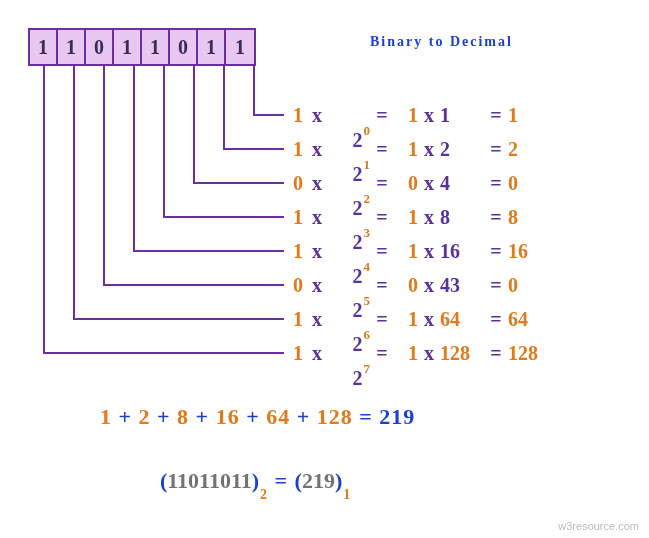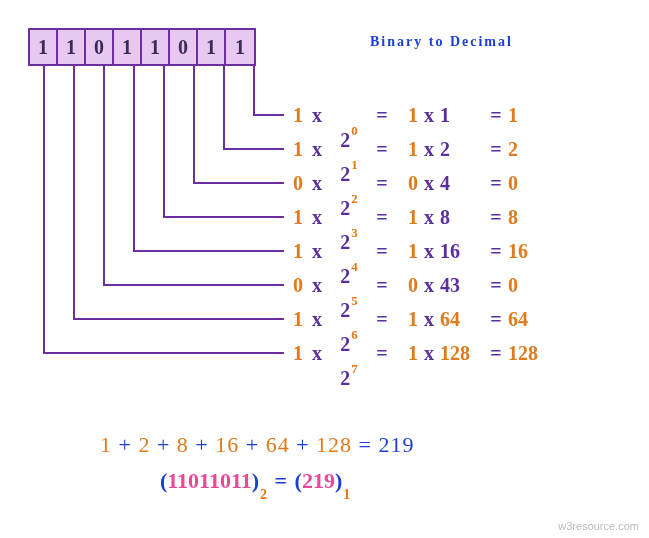--- a/index.html
+++ b/index.html
@@ -57,46 +57,46 @@
     height: 34px;
     display: flex;
     align-items: center;
     font-size: 20px;
     font-weight: bold;
     white-space: nowrap;
   }
   .d-orange { color: #e07a1a; }
   .d-purple { color: #5a2fa0; }
   .d-blue { color: #1a3fd6; }
-  .d-red { color: #ec4899; }
+  .d-red { color: #737373; }
   .sup {
     font-size: 13px;
     vertical-align: super;
     position: relative;
     top: -4px;
     color: #e07a1a;
     font-weight: bold;
     margin-left: 1px;
   }
   .sp { display: inline-block; }
   .col-bit { width: 16px; text-align: center; }
   .col-x { width: 22px; text-align: center; }
-  .col-pow { width: 42px; text-align: center; margin-top: 48px; }
+  .col-pow { width: 42px; text-align: right; margin-top: 48px; }
   .col-eq { width: 24px; text-align: center; }
   .col-bit2 { width: 24px; text-align: right; }
   .col-x2 { width: 22px; text-align: center; }
   .col-val { width: 44px; text-align: left; }
   .col-eq2 { width: 24px; text-align: center; }
   .col-res { width: 44px; text-align: left; }
   .sum-line {
     position: absolute;
-    top: 432px;
+    top: 404px;
     left: 100px;
     font-size: 22px;
-    font-weight: normal;
+    font-weight: bold;
     letter-spacing: 1px;
   }
   .final-line {
     position: absolute;
     top: 468px;
     left: 160px;
     font-size: 22px;
     font-weight: bold;
   }
   .sub {

